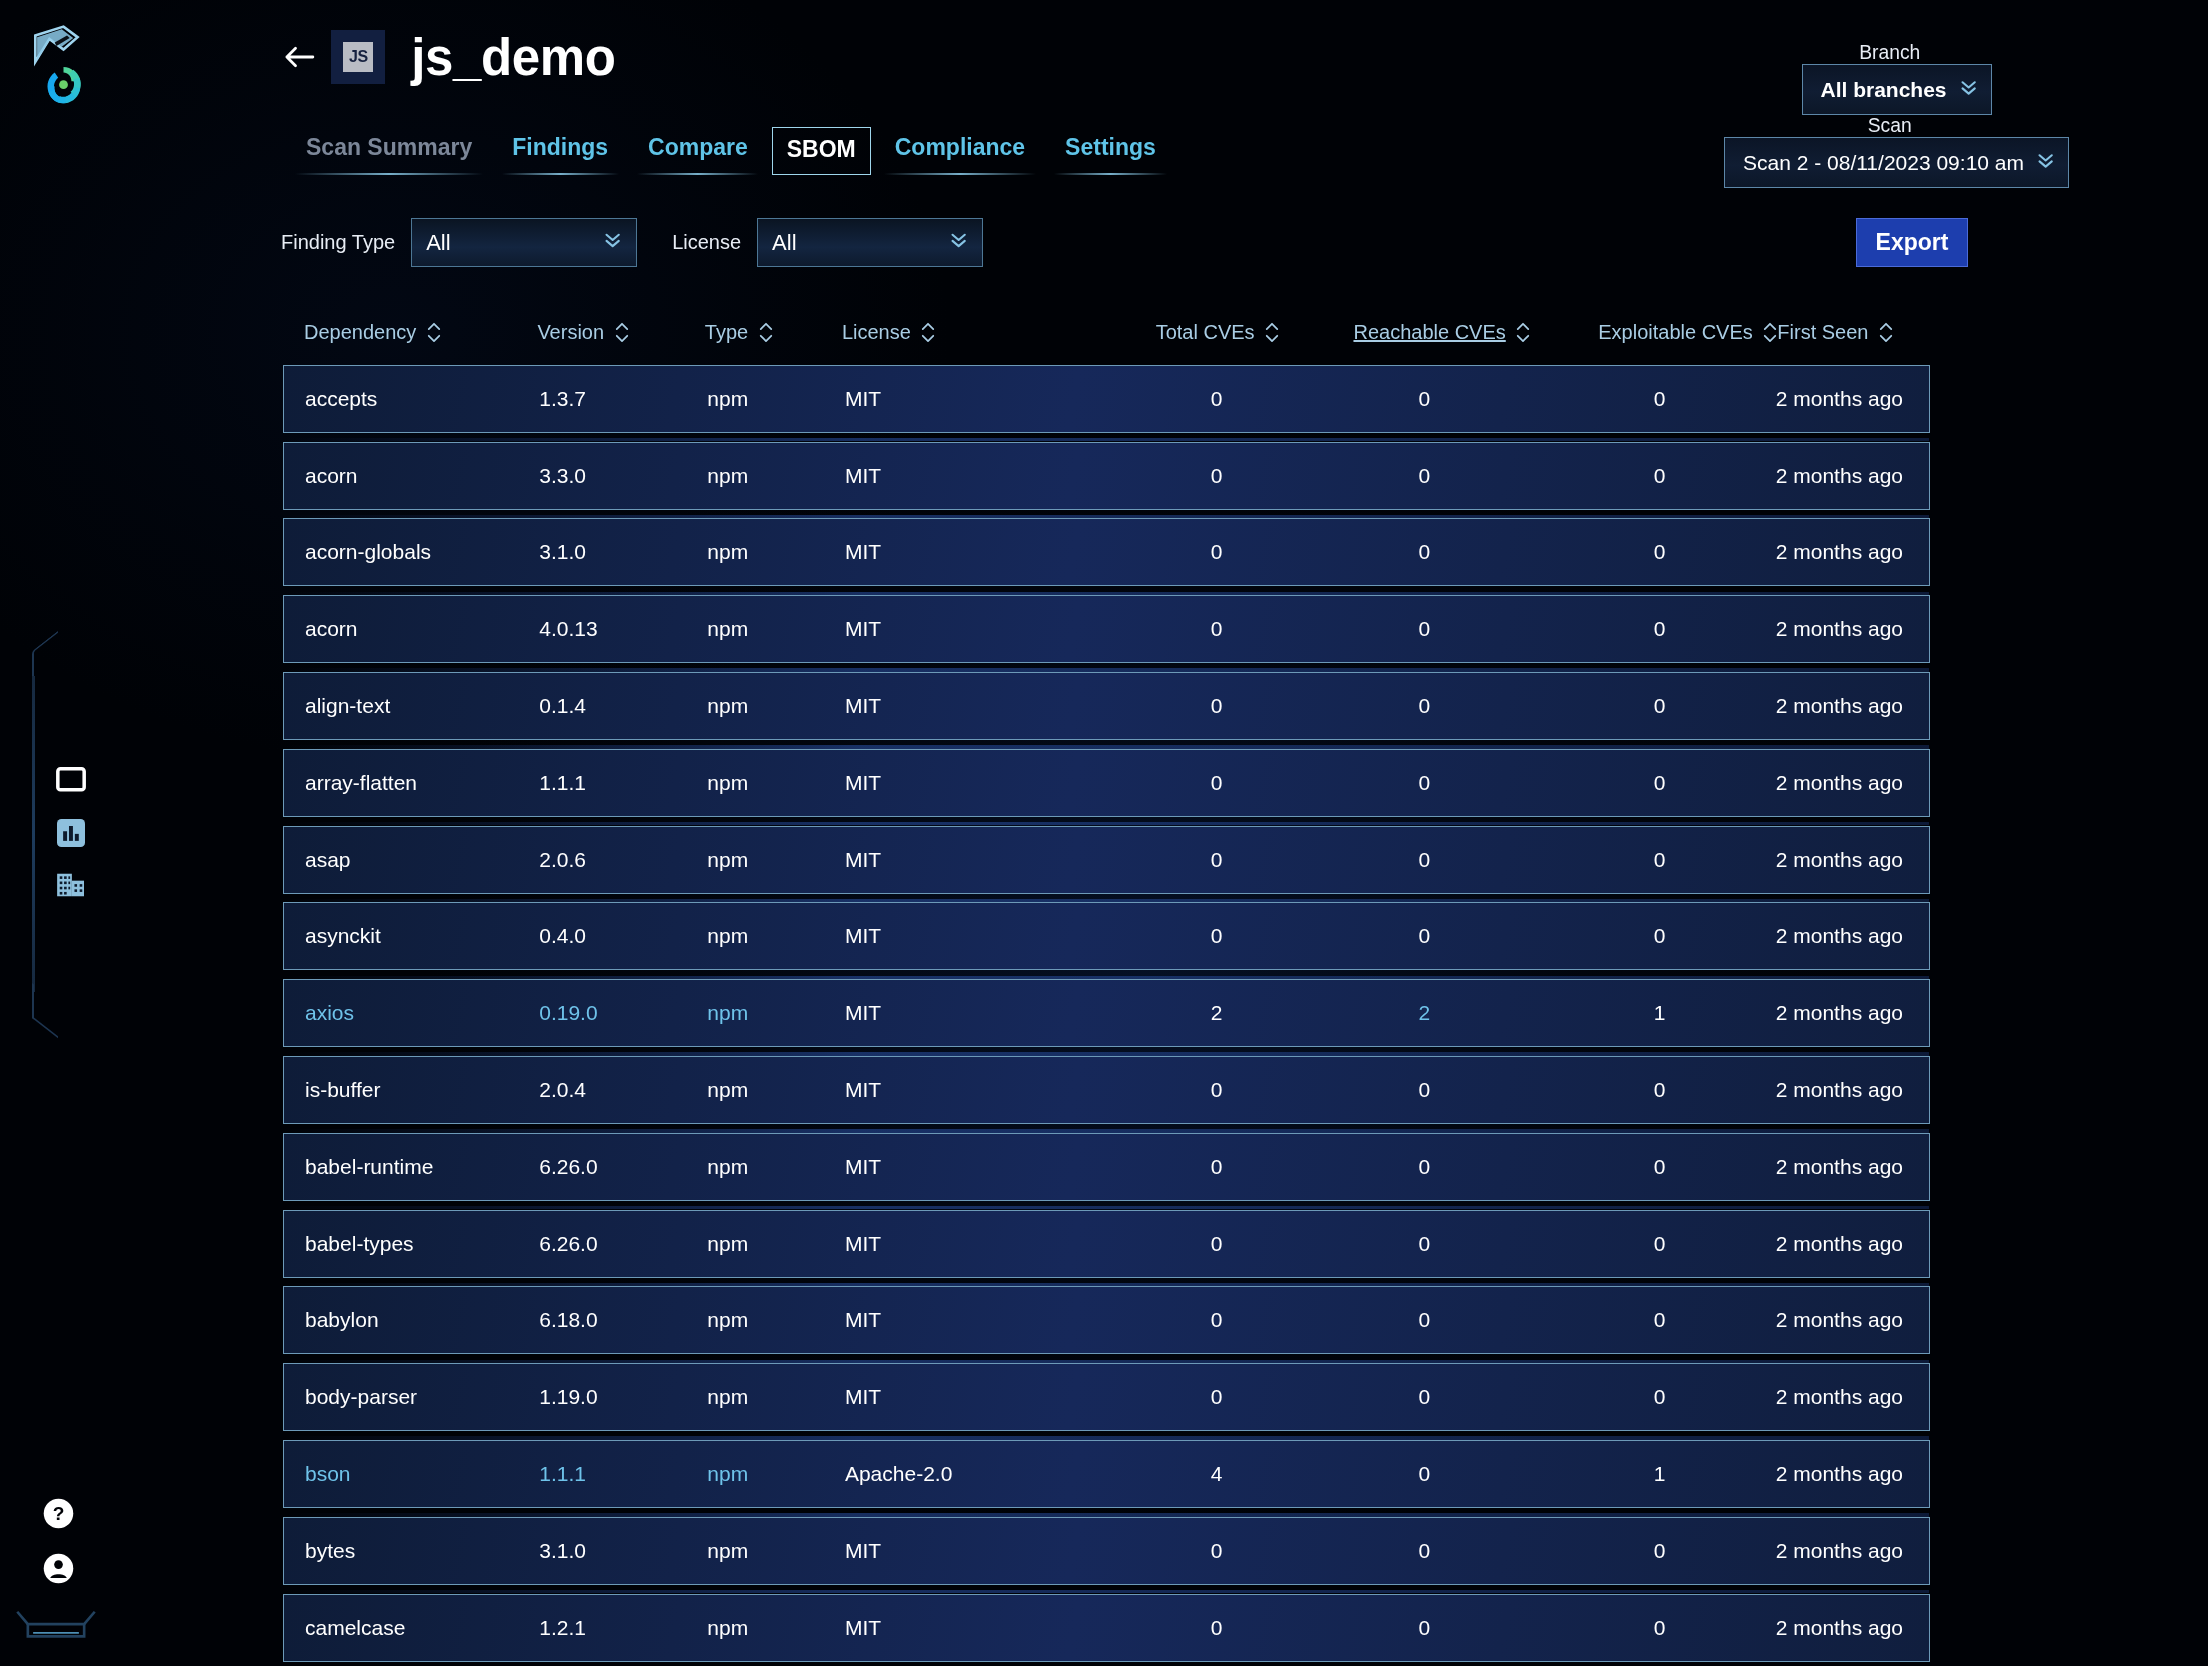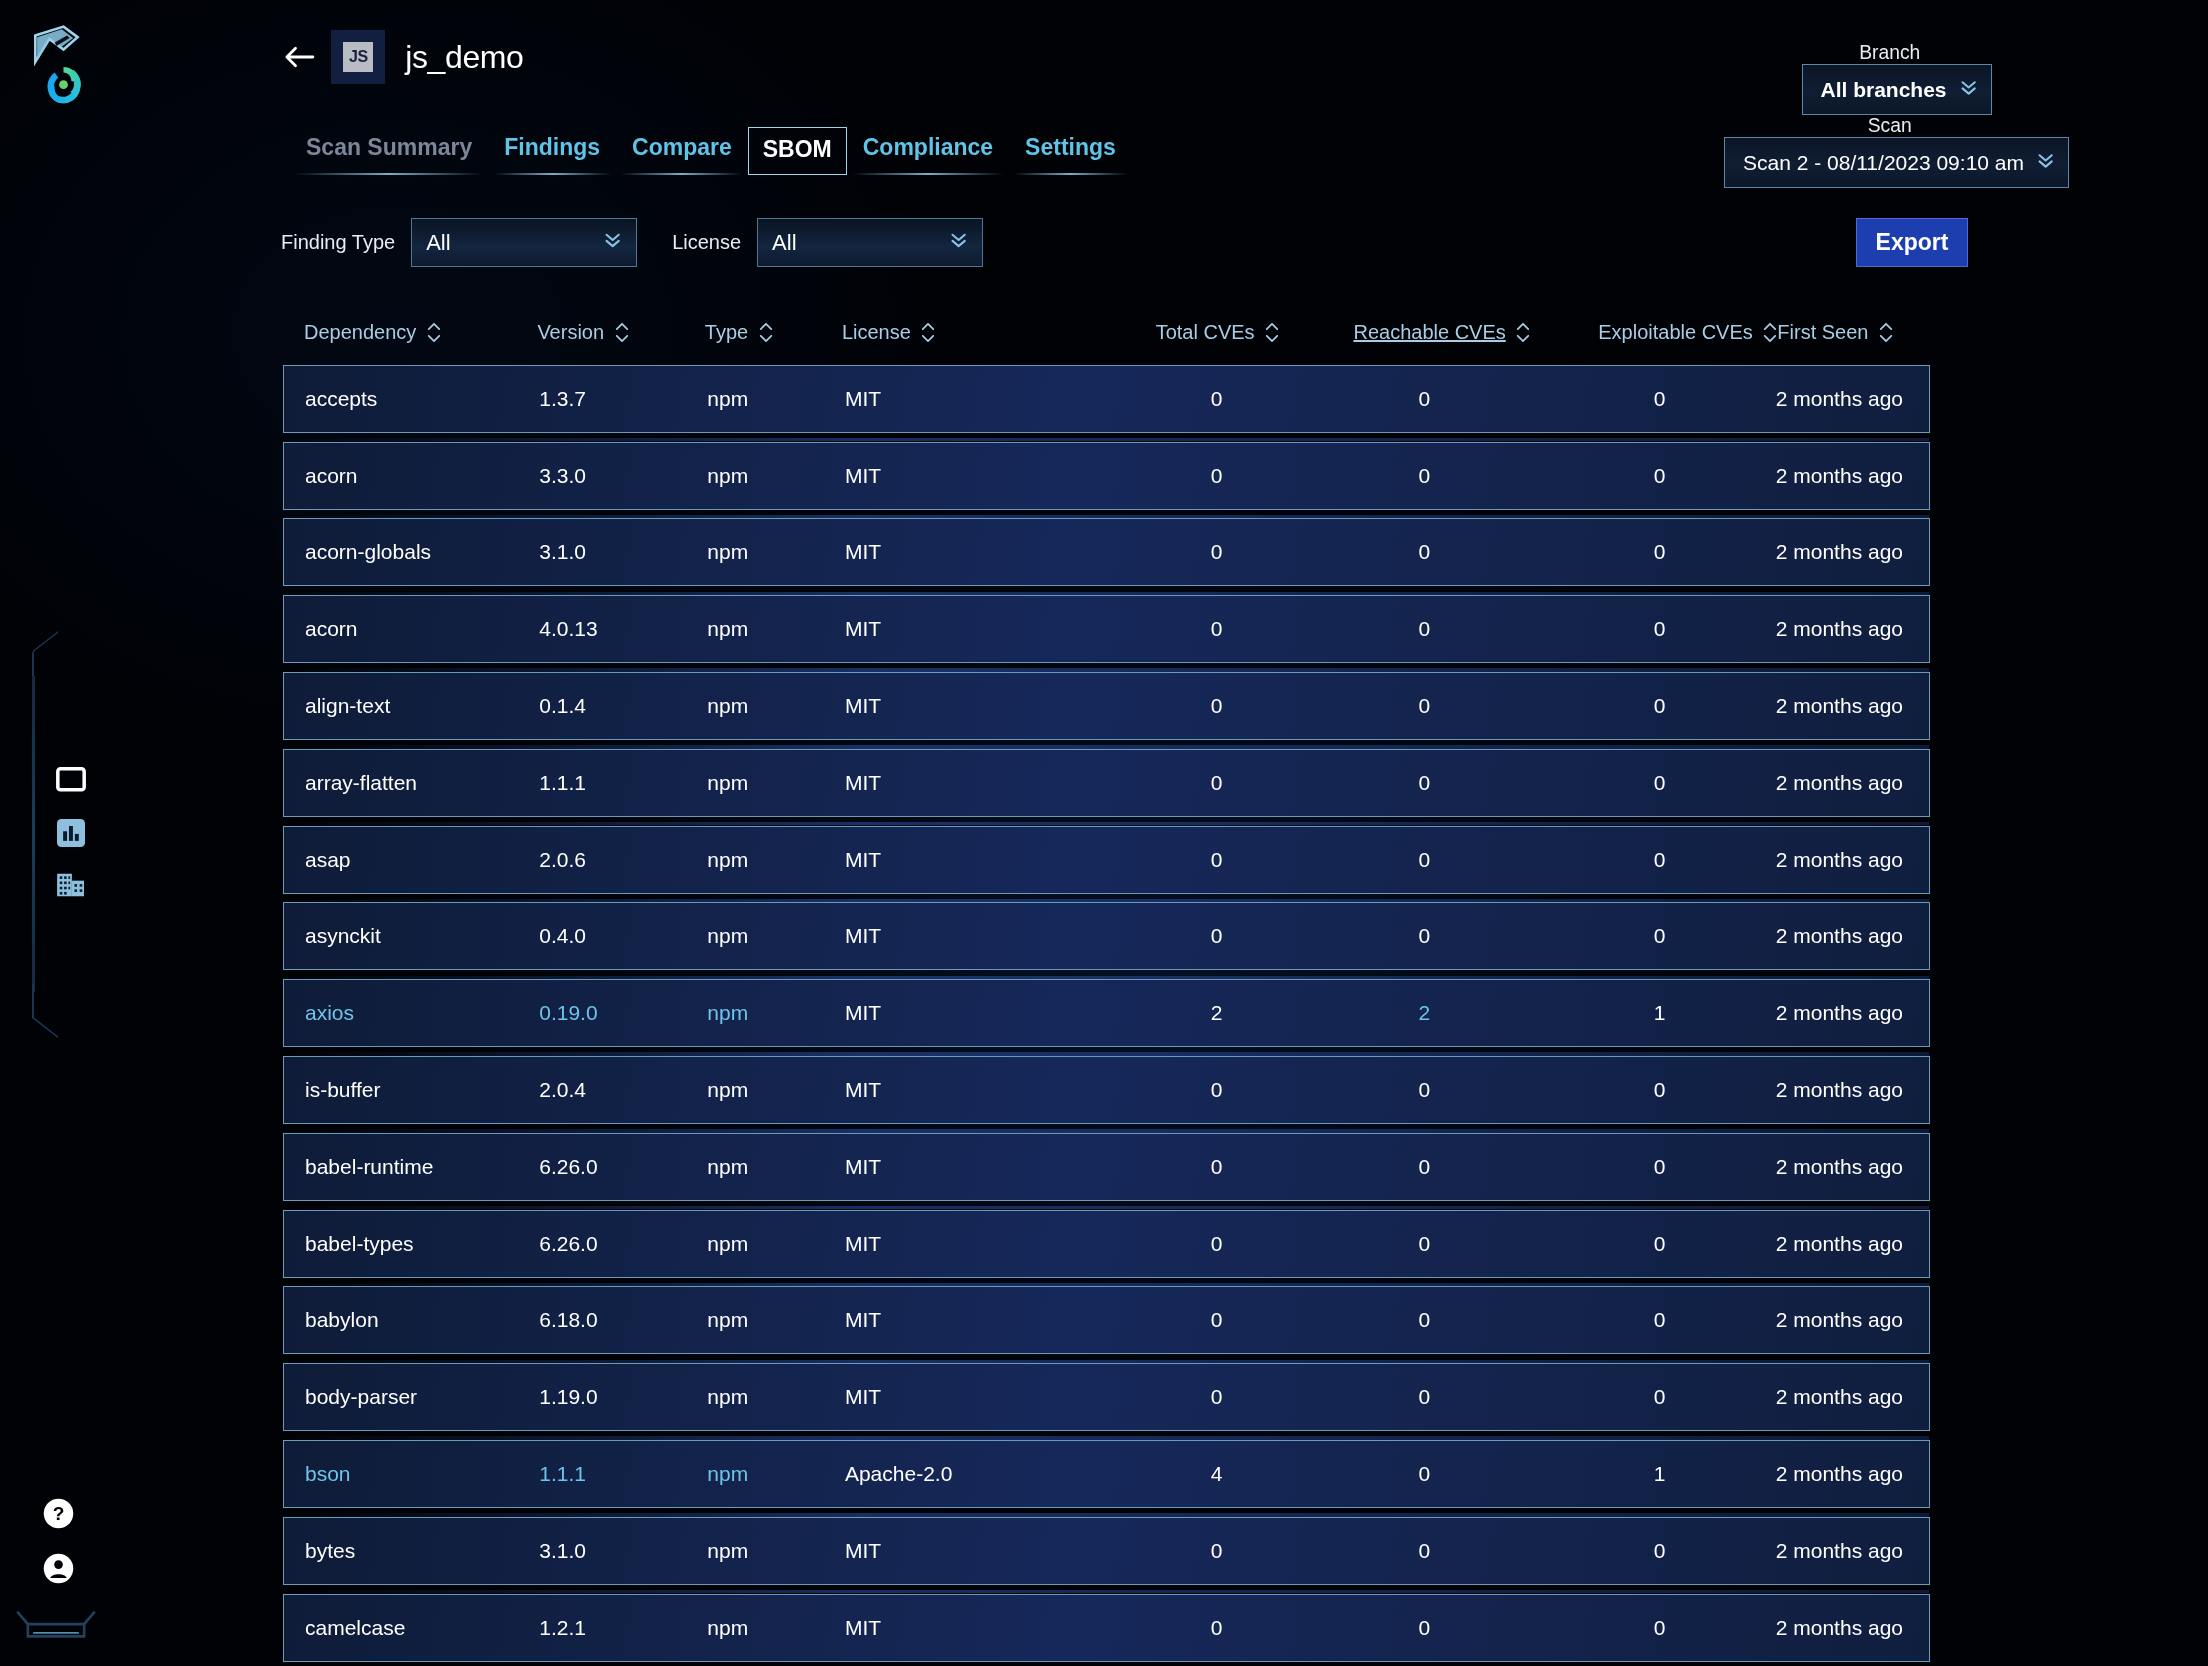--- a/index.html
+++ b/index.html
@@ -47,35 +47,35 @@
   .proj-badge {
     width: 54px; height: 54px; background: #121f40;
     display: flex; align-items: center; justify-content: center;
   }
   .proj-badge .js {
     width: 30px; height: 30px; background: #b9bcc4; color: #16213f;
     font-size: 16px; font-weight: 700; display: flex; align-items: center; justify-content: center;
     letter-spacing: -0.4px;
     text-align: center;
   }
-  .proj-title { margin-left: 20px; color: #ffffff; font-size: 32px; font-weight: 400; letter-spacing: -0.4px; line-height: 1; }
+  .proj-title { margin-left: 26px; color: #ffffff; font-size: 51px; font-weight: 700; letter-spacing: -0.4px; line-height: 1; }
 
   .hdr-right { position: absolute; right: 140px; top: 42px; display: flex; align-items: center; flex-direction: column; }
   .hdr-label { color: #e8edf5; font-size: 19.3px; margin-right: 14px; }
   .sel {
     position: relative; height: 51px; background: linear-gradient(180deg, #0b1526 0%, #101d33 55%, #0c1728 100%);
     border: 0.9px solid #5d87a8; display: flex; align-items: center; padding: 0 44px 0 17.6px;
     color: #ffffff; font-size: 21px; font-weight: 700; cursor: pointer; white-space: nowrap;
   }
   .sel.scan { font-weight: 400; margin-left: 0; }
   .sel .chev { position: absolute; right: 12.3px; top: 50%; transform: translateY(-50%); }
   .gap { width: 32px; }
 
   
-  .tabs { position: absolute; left: 290px; top: 125px; display: flex; align-items: flex-end; gap: 0; }
+  .tabs { position: absolute; left: 290px; top: 125px; display: flex; align-items: flex-end; gap: 8px; }
   .tab {
     position: relative; padding: 8.8px 16px 14px 16px; font-size: 23px; font-weight: 700;
     color: #5fc4e8; cursor: pointer; white-space: nowrap;
   }
   .tab.muted { color: #7c8799; }
   .tab.active { color: #ffffff; border: 1.8px solid #9fd6ec; padding: 8.8px 14px 10.5px 14px; }
   .tab .ul {
     position: absolute; left: 5.3px; right: 5.3px; bottom: 0; height: 1.8px;
     background: linear-gradient(90deg, rgba(120,190,225,0) 0%, rgba(140,205,235,0.85) 50%, rgba(120,190,225,0) 100%);
   }

